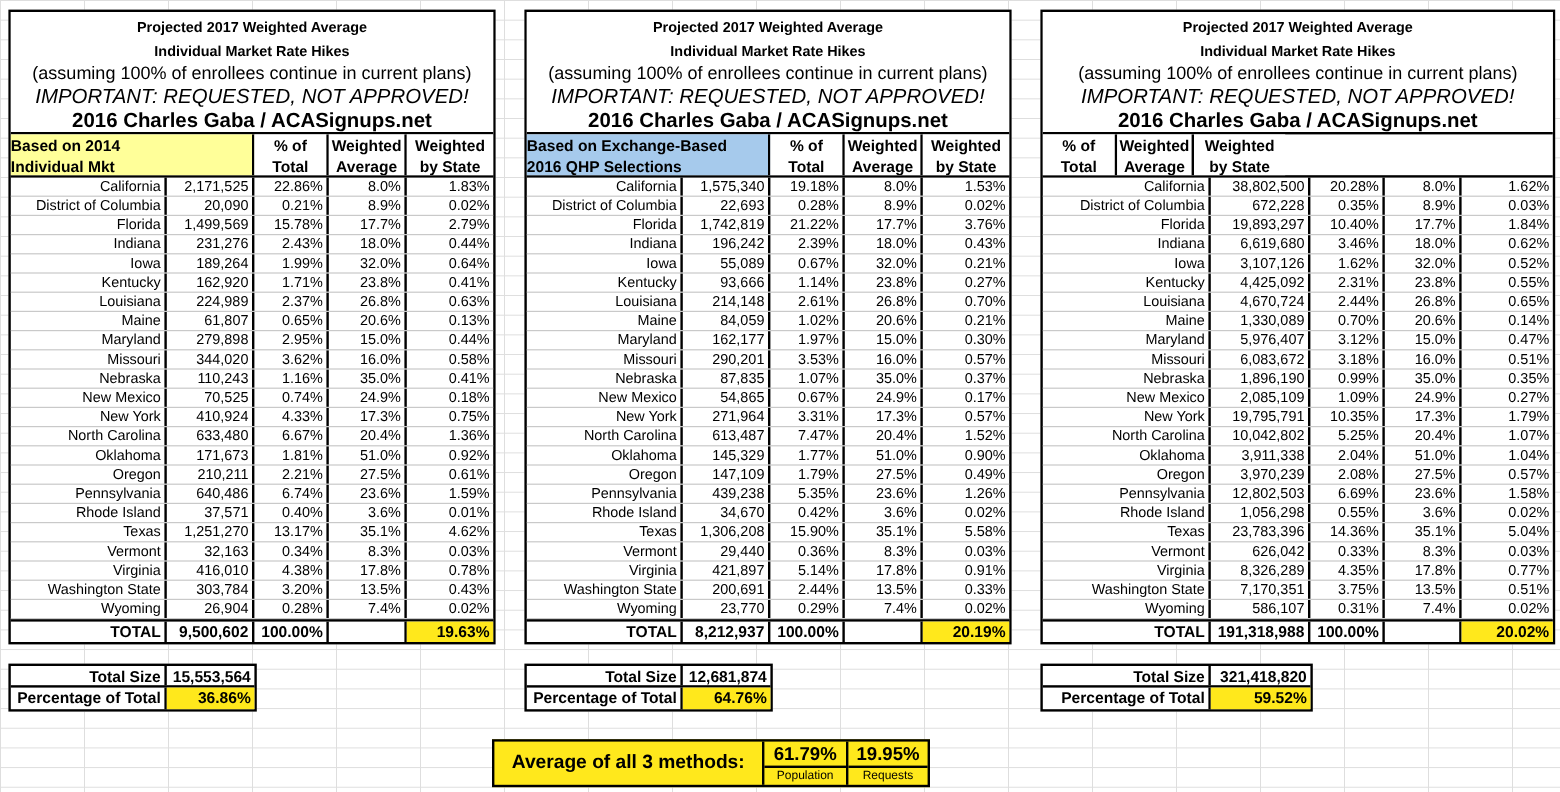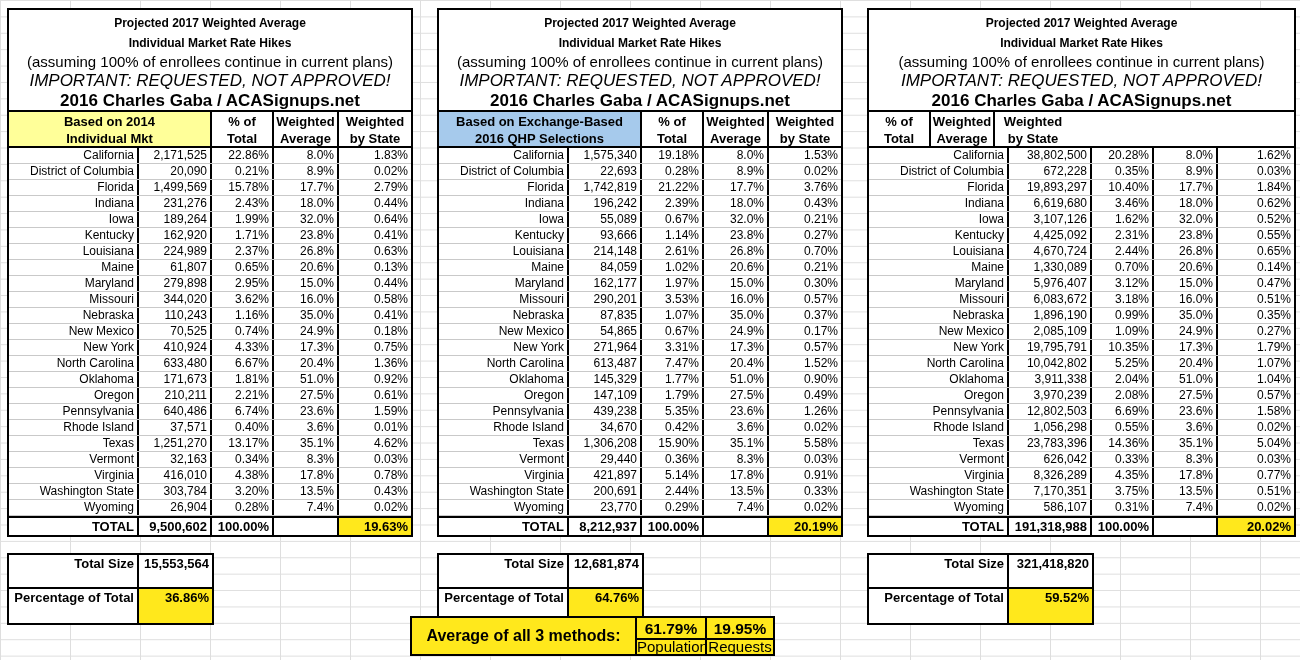--- a/index.html
+++ b/index.html
@@ -17,42 +17,42 @@
        width:calc(var(--c1) + var(--c2) + var(--c3) + var(--c4) + var(--c5) + 4px)}
   .titleblock{height:102px;border-bottom:2px solid #000;text-align:center;padding-top:3px;background:#fff}
   .tl1{font-size:12px;font-weight:bold;line-height:20px}
   .tsub{font-size:15px;font-weight:normal;line-height:18px}
   .twarn{font-size:17px;font-weight:normal;font-style:italic;line-height:19px}
   .tcred{font-size:17px;font-weight:bold;line-height:22px}
   .row{display:flex}
   .cell{border-right:2px solid #000;overflow:hidden}
   .cell:last-child{border-right:none}
   .c1{width:var(--c1)}.c2{width:var(--c2)}.c3{width:var(--c3)}.c4{width:var(--c4)}.c5{width:var(--c5)}
-  .cg{width:calc(var(--c1) + var(--c2));text-align:center;padding-top:1px}
+  .cg{width:calc(var(--c1) + var(--c2));text-align:left;padding-top:1px}
   .hrow{height:36px;border-bottom:2px solid #000}
   .ghl,.chl{font-size:13px;font-weight:bold;line-height:17px;white-space:nowrap}
   .ch{text-align:center;padding-top:1px;background:#fff}
   .drow{height:16px;border-bottom:1px solid #c9c9c9}
   .dc{font-size:12px;line-height:15px;text-align:right;padding-right:3px;white-space:nowrap}
   .trow{height:19px;border-top:2px solid #000}
   .trow .dc{font-size:13px;line-height:17px;font-weight:bold}
   .summary{margin-top:16px;border:2px solid #000;background:#fff;
            width:calc(var(--c1) + var(--c2) + 4px)}
-  .srow{display:flex;height:34px}
+  .srow{display:flex;height:18px}
   .srow.first{border-bottom:2px solid #000}
   .slabel{width:var(--c1);border-right:2px solid #000;text-align:right;font-weight:bold;
           font-size:13px;line-height:15px;padding:1px 3px 0 0;white-space:nowrap}
   .sval{flex:1;text-align:right;font-weight:bold;font-size:13px;line-height:15px;padding:1px 3px 13px 0;white-space:nowrap}
   .avgbox{position:absolute;left:410px;top:616px;display:flex;border:2px solid #000;height:40px}
   .avg-label{width:225px;text-align:center;font-weight:bold;font-size:16px;line-height:36px;
              border-right:2px solid #000;white-space:nowrap}
   .avg-cell{width:70px;display:flex;flex-direction:column;border-right:2px solid #000}
   .avg-cell:last-child{border-right:none;width:66px}
   .avg-val{height:22px;font-weight:bold;font-size:15.5px;line-height:21px;text-align:center;border-bottom:2px solid #000}
-  .avg-sub{flex:1;font-size:15px;line-height:14px;text-align:center}
+  .avg-sub{flex:1;font-size:10px;line-height:14px;text-align:center}
 </style>
 </head>
 <body>
 
 <div class="sheet">
   <div id="tables">
       <div class="method m1">
         <div class="tbl">
           <div class="titleblock">
             <div class="tl1">Projected 2017 Weighted Average</div>

